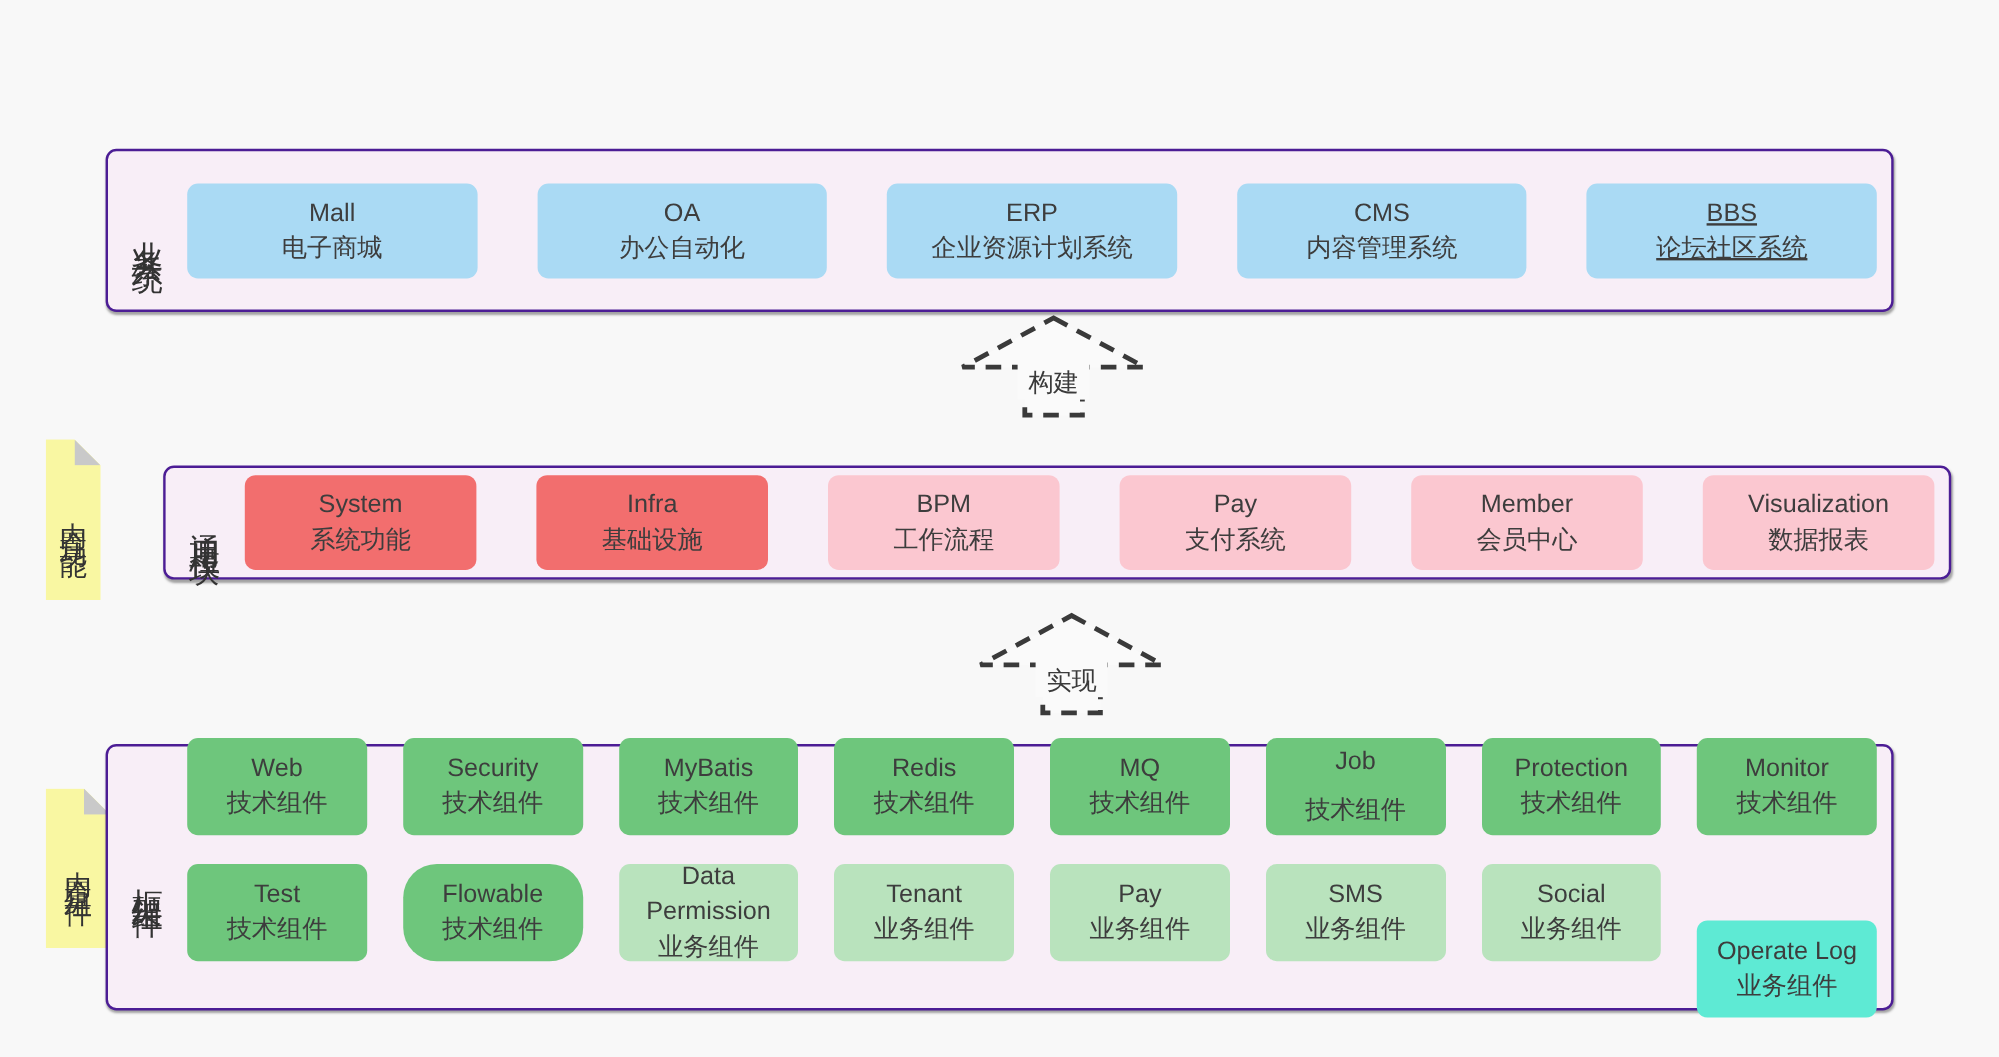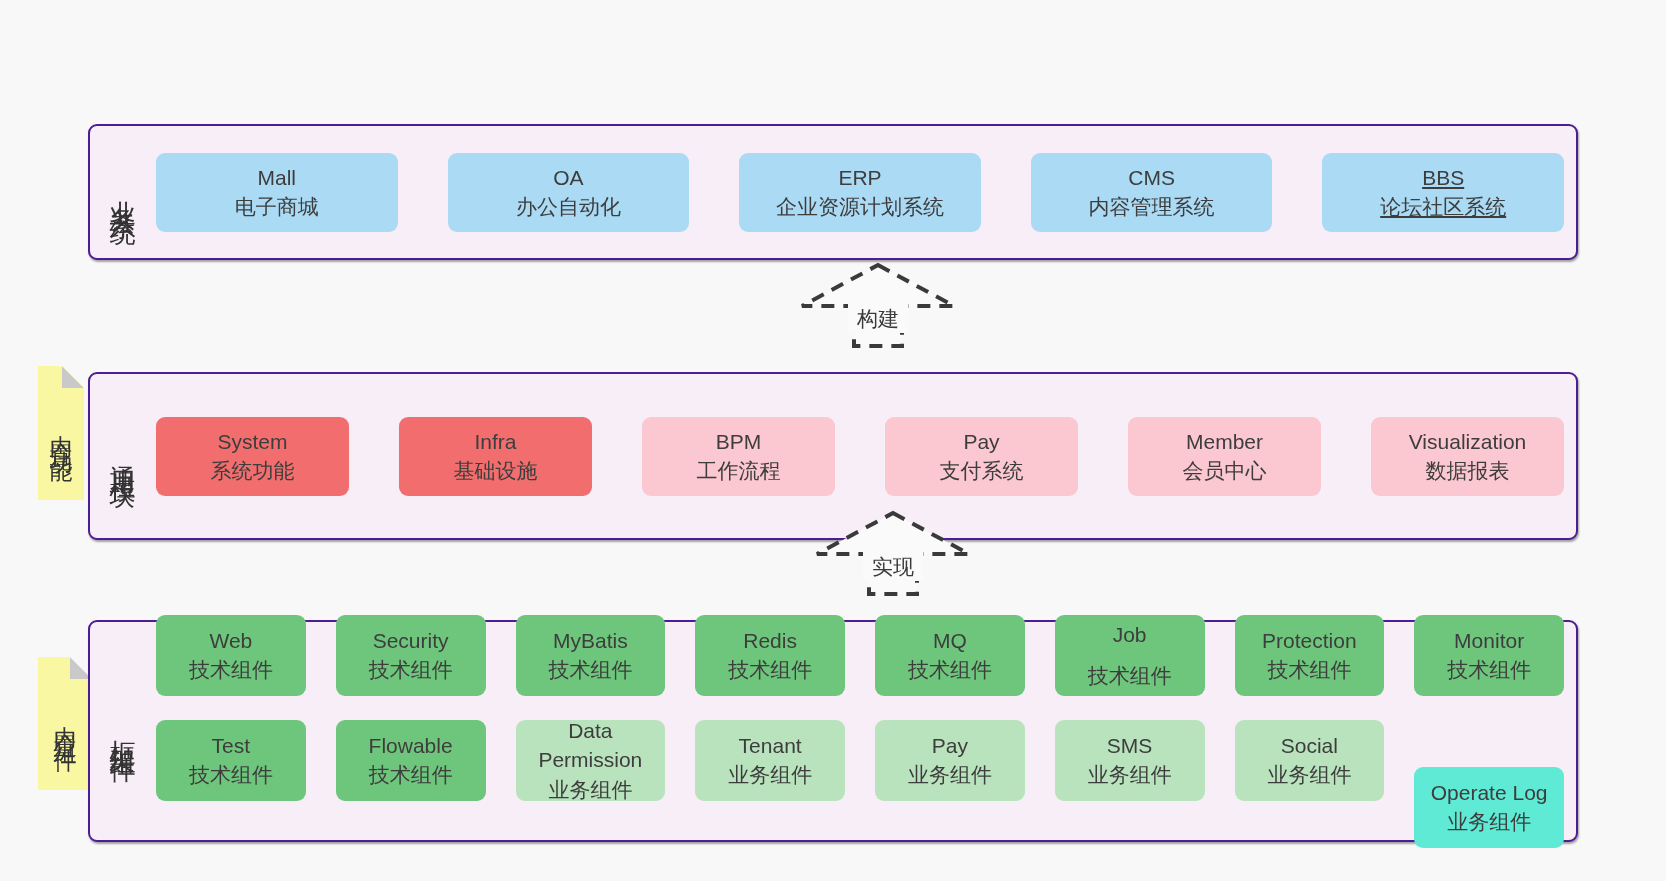--- a/index.html
+++ b/index.html
@@ -15,21 +15,21 @@
     position:absolute;
     left:88px;
     width:1490px;
     background:#f8eef7;
     border:2px solid #4c1d95;
     border-radius:9px;
     box-shadow:1px 2px 2px rgba(0,0,0,.35);
     display:flex;
   }
   #band-business  { top:124px; height:136px; }
-  #band-common    { top:372px; height:168px; }
+  #band-common    { top:388px; height:95px;margin-left:48px; }
   #band-framework { top:620px; height:222px; }
 
   .vlabel {
     flex:0 0 66px;
     display:flex; align-items:center; justify-content:center;
     font-size:26px; color:#333;
   }
   .vlabel span {
     writing-mode:vertical-lr;
     text-orientation:upright;
@@ -210,21 +210,21 @@
       <div class="box" style="background-color: rgb(110, 198, 124);">
         <div>Monitor</div>
         <div>技术组件</div>
       </div>
     </div>
     <div class="row cols8">
       <div class="box" style="background-color: rgb(110, 198, 124);">
         <div>Test</div>
         <div>技术组件</div>
       </div>
-      <div class="box" style="background-color: rgb(110, 198, 124);">
+      <div class="box" style="background-color: rgb(110, 198, 124); border-radius: 28px;">
         <div>Flowable</div>
         <div>技术组件</div>
       </div>
       <div class="box" style="background-color: rgb(185, 227, 189);">
         <div>Data Permission</div>
         <div>业务组件</div>
       </div>
       <div class="box" style="background-color: rgb(185, 227, 189);">
         <div>Tenant</div>
         <div>业务组件</div>

